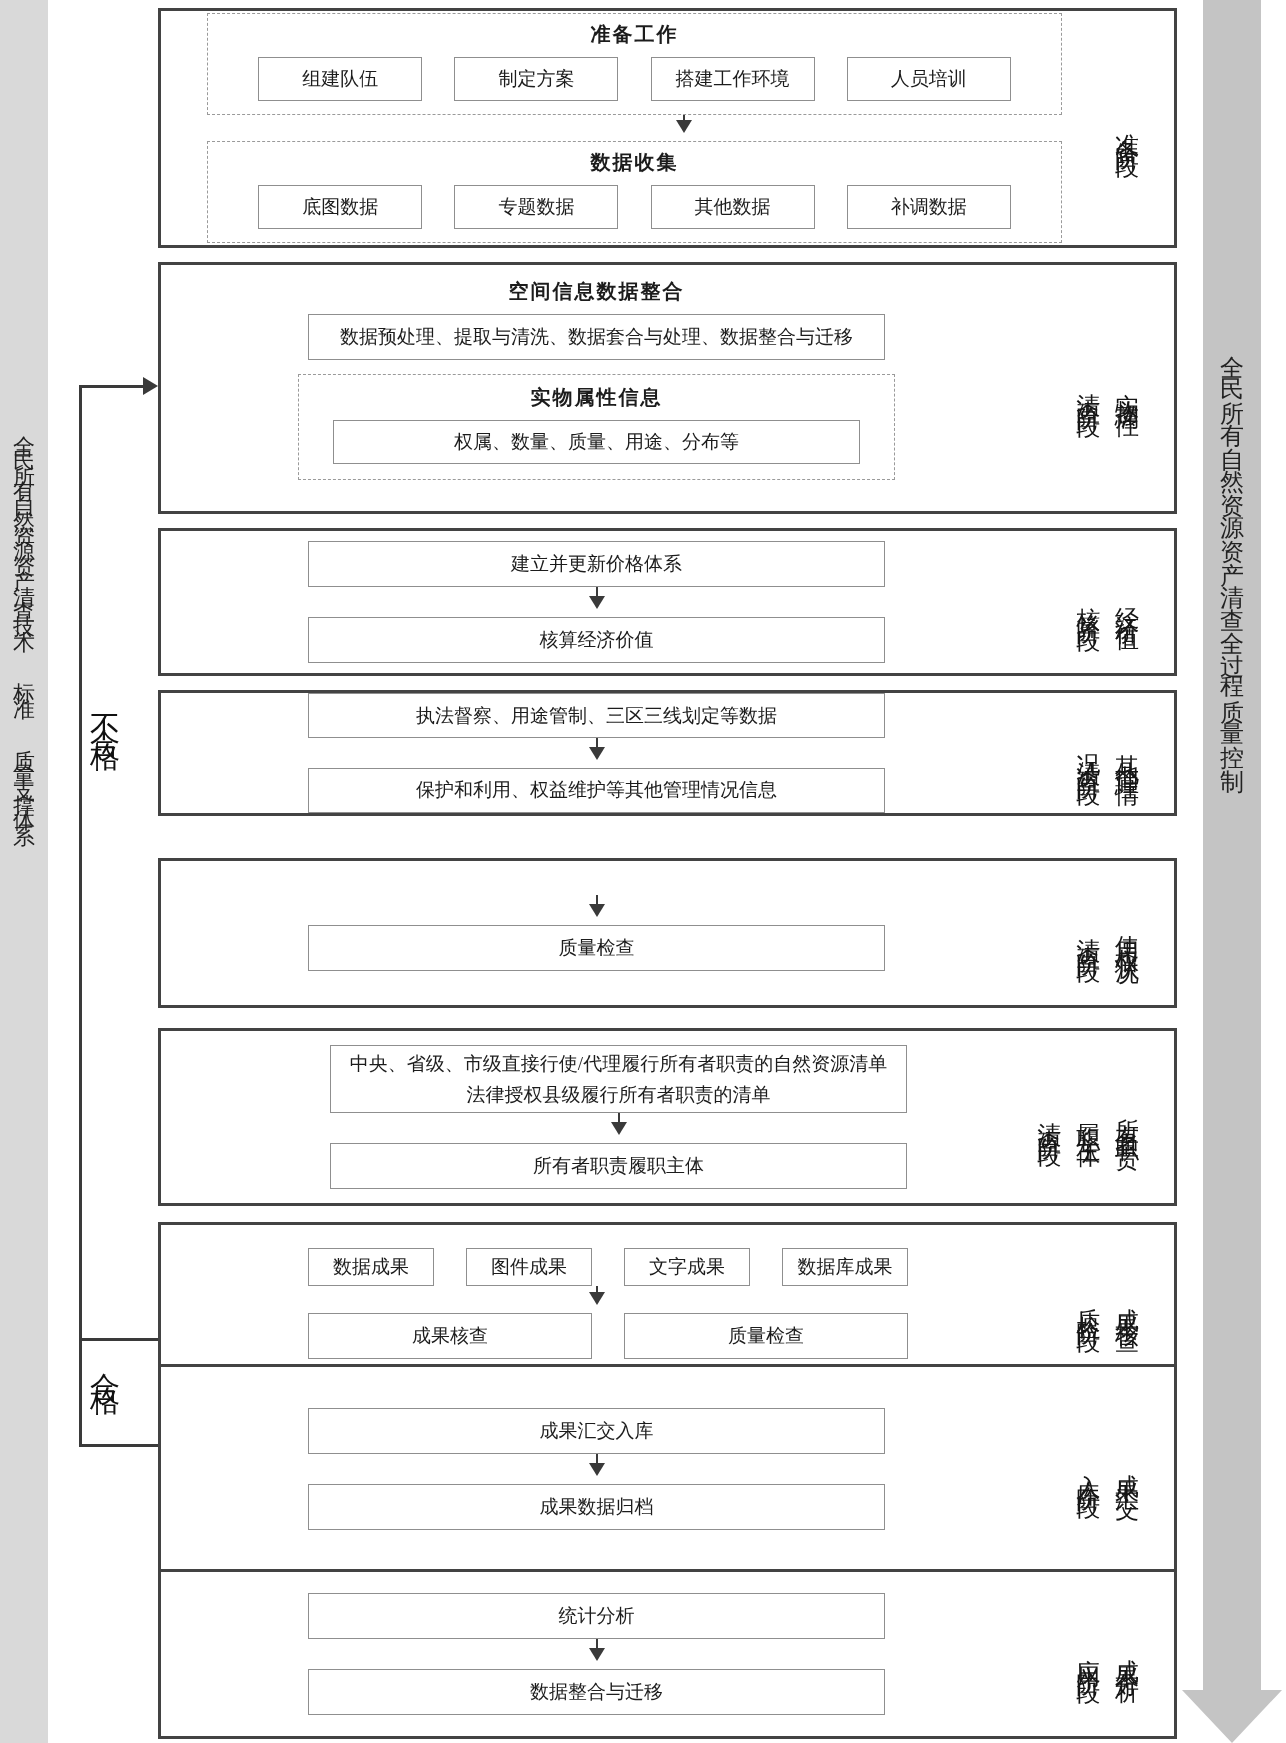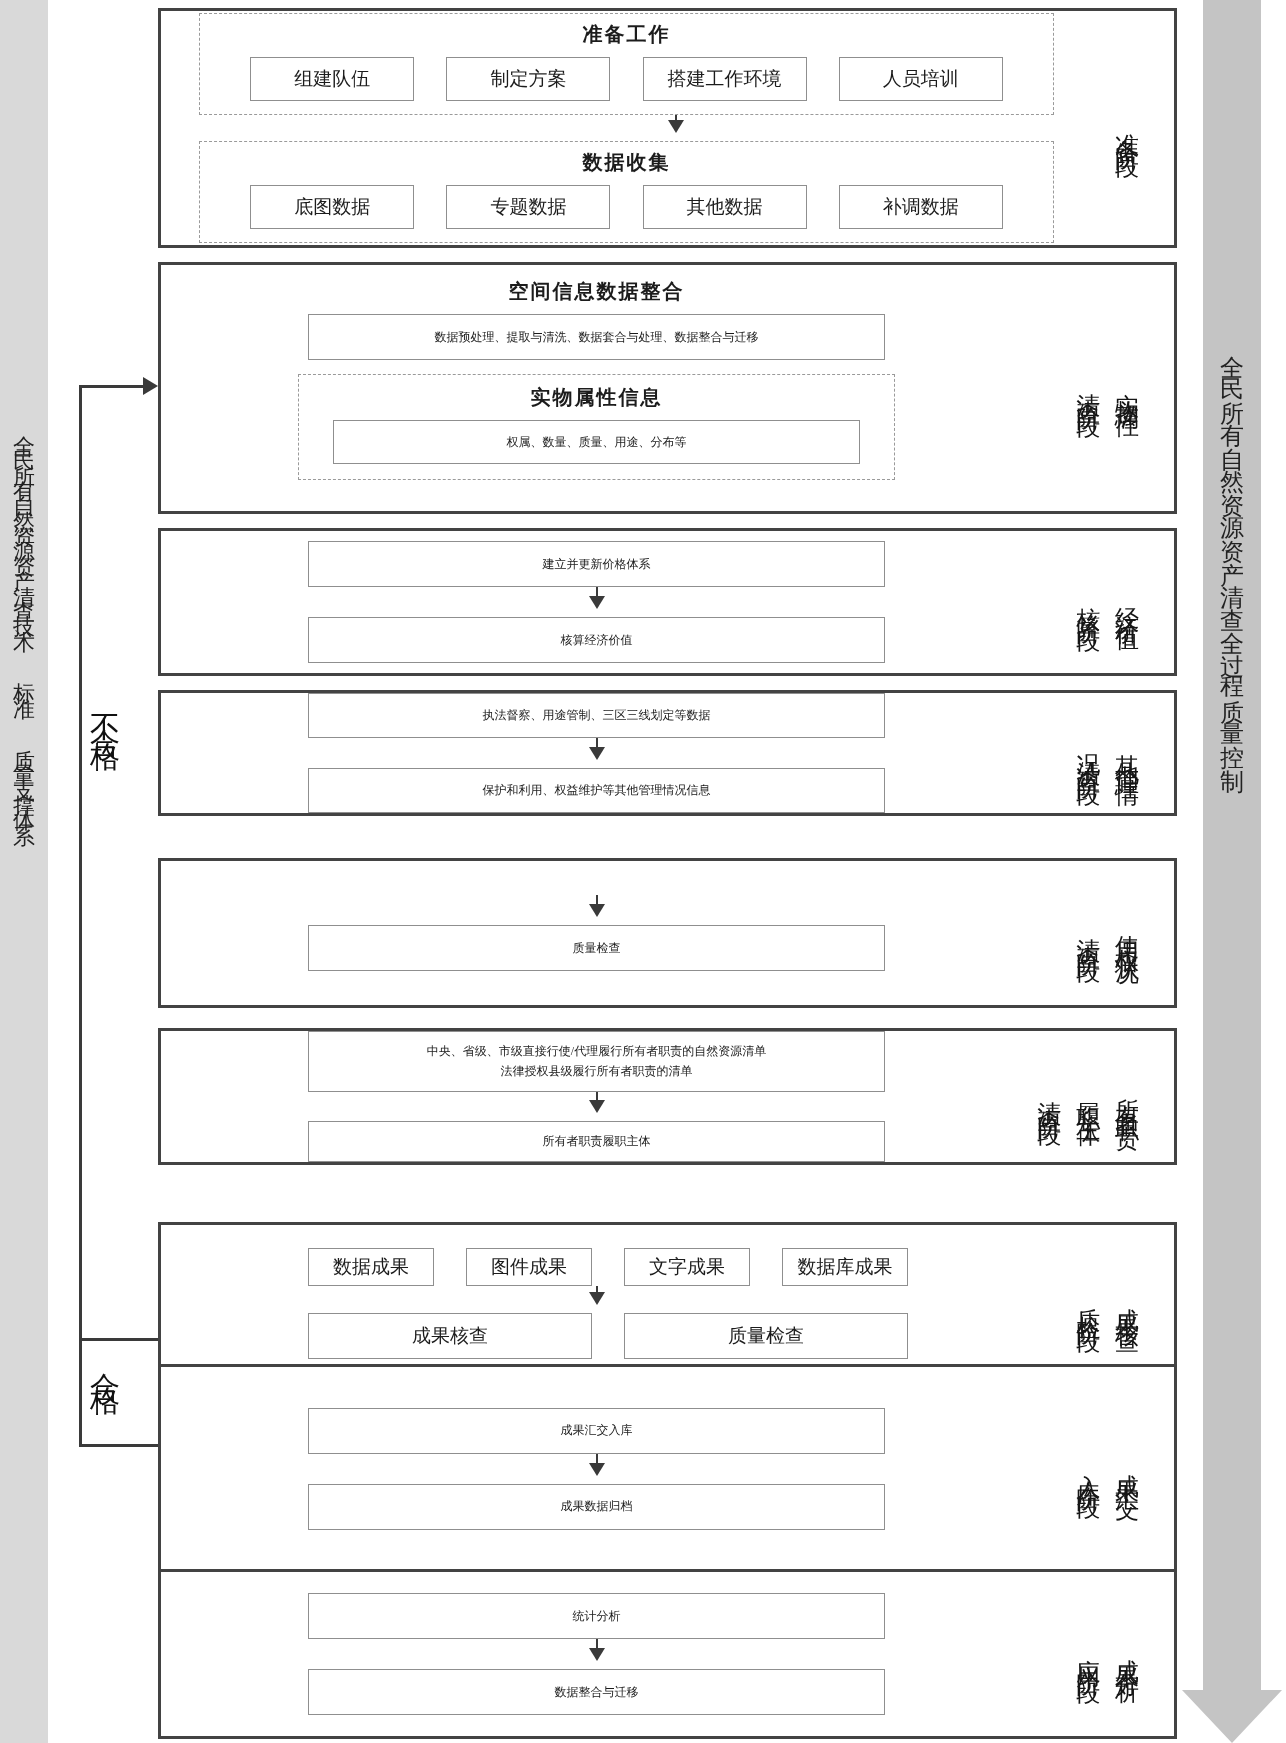--- a/index.html
+++ b/index.html
@@ -20,21 +20,21 @@
 
   
   .stage { position:absolute; left:158px; width:1019px; border:3px solid #434343; background:#fff; box-sizing:border-box; }
   .stage-label { position:absolute; right:28px; top:50%; transform:translateY(-50%);
     writing-mode:vertical-rl; text-orientation:upright; white-space:pre-line; text-align:center;
     font-size:24px; letter-spacing:7px; line-height:1.62; color:#161616; }
 
   
   .col { margin-left:147px; width:577px; height:100%; display:flex; flex-direction:column; justify-content:center; box-sizing:border-box; }
   .cbox { border:1px solid #8f8f8f; height:46px; display:flex; align-items:center; justify-content:center;
-    font-size:12px; text-align:center; background:#fff; box-sizing:border-box; }
+    font-size:19px; text-align:center; background:#fff; box-sizing:border-box; }
   .cbox.tall { height:68px; flex-direction:column; line-height:1.65; }
   .btitle { font-weight:bold; font-size:20px; text-align:center; letter-spacing:2px; }
 
   
   .varr { width:2px; background:#3a3a3a; margin:0 auto; position:relative; }
   .varr::after { content:""; position:absolute; left:50%; bottom:-13px; transform:translateX(-50%);
     width:0; height:0; border:8px solid transparent; border-top:13px solid #3a3a3a; }
   .gap-m { height:17px; margin-bottom:13px; }
   .gap-s { height:13px; margin-bottom:13px; }
 
@@ -78,21 +78,21 @@
   <div class="fb" style="left:79px; top:386px; width:3px; height:1061px;"></div>
   <div class="fb" style="left:79px; top:385px; width:66px; height:3px;"></div>
   <div class="fb-head-right" style="left:143px; top:377px;"></div>
   <div class="fb" style="left:79px; top:1338px; width:228px; height:3px;"></div>
   <div class="fb" style="left:79px; top:1444px; width:208px; height:3px;"></div>
   <div class="fb-head-right" style="left:286px; top:1436px;"></div>
   <div class="fb-label" style="left:84px; top:690px;">不合格</div>
   <div class="fb-label" style="left:84px; top:1348px;">合格</div>
 
   <div class="stage" style="top:8px; height:240px;">
-    <div class="col" style="margin-left:8px; width:100%;justify-content:center;">
+    <div class="col" style="margin-left:16px; width:100%;justify-content:center;">
       <div class="dgroup">
         <div class="btitle">准备工作</div>
         <div class="drow">
           <div class="dbox">组建队伍</div>
           <div class="dbox">制定方案</div>
           <div class="dbox">搭建工作环境</div>
           <div class="dbox">人员培训</div>
         </div>
       </div>
       <div class="varr gap-s"></div>
@@ -144,21 +144,21 @@
 
   <div class="stage" style="top:858px; height:150px;">
     <div class="col">
       <div class="varr gap-m"></div>
       <div class="cbox">质量检查</div>
     </div>
     <div class="stage-label">使用权状况
 清查阶段</div>
   </div>
 
-  <div class="stage" style="top:1028px; height:137px;">
+  <div class="stage" style="top:1028px; height:178px;padding-left:22px;">
     <div class="col">
       <div class="cbox tall">
         <span>中央、省级、市级直接行使/代理履行所有者职责的自然资源清单</span>
         <span>法律授权县级履行所有者职责的清单</span>
       </div>
       <div class="varr gap-m"></div>
       <div class="cbox">所有者职责履职主体</div>
     </div>
     <div class="stage-label">所有者职责
 履职主体

